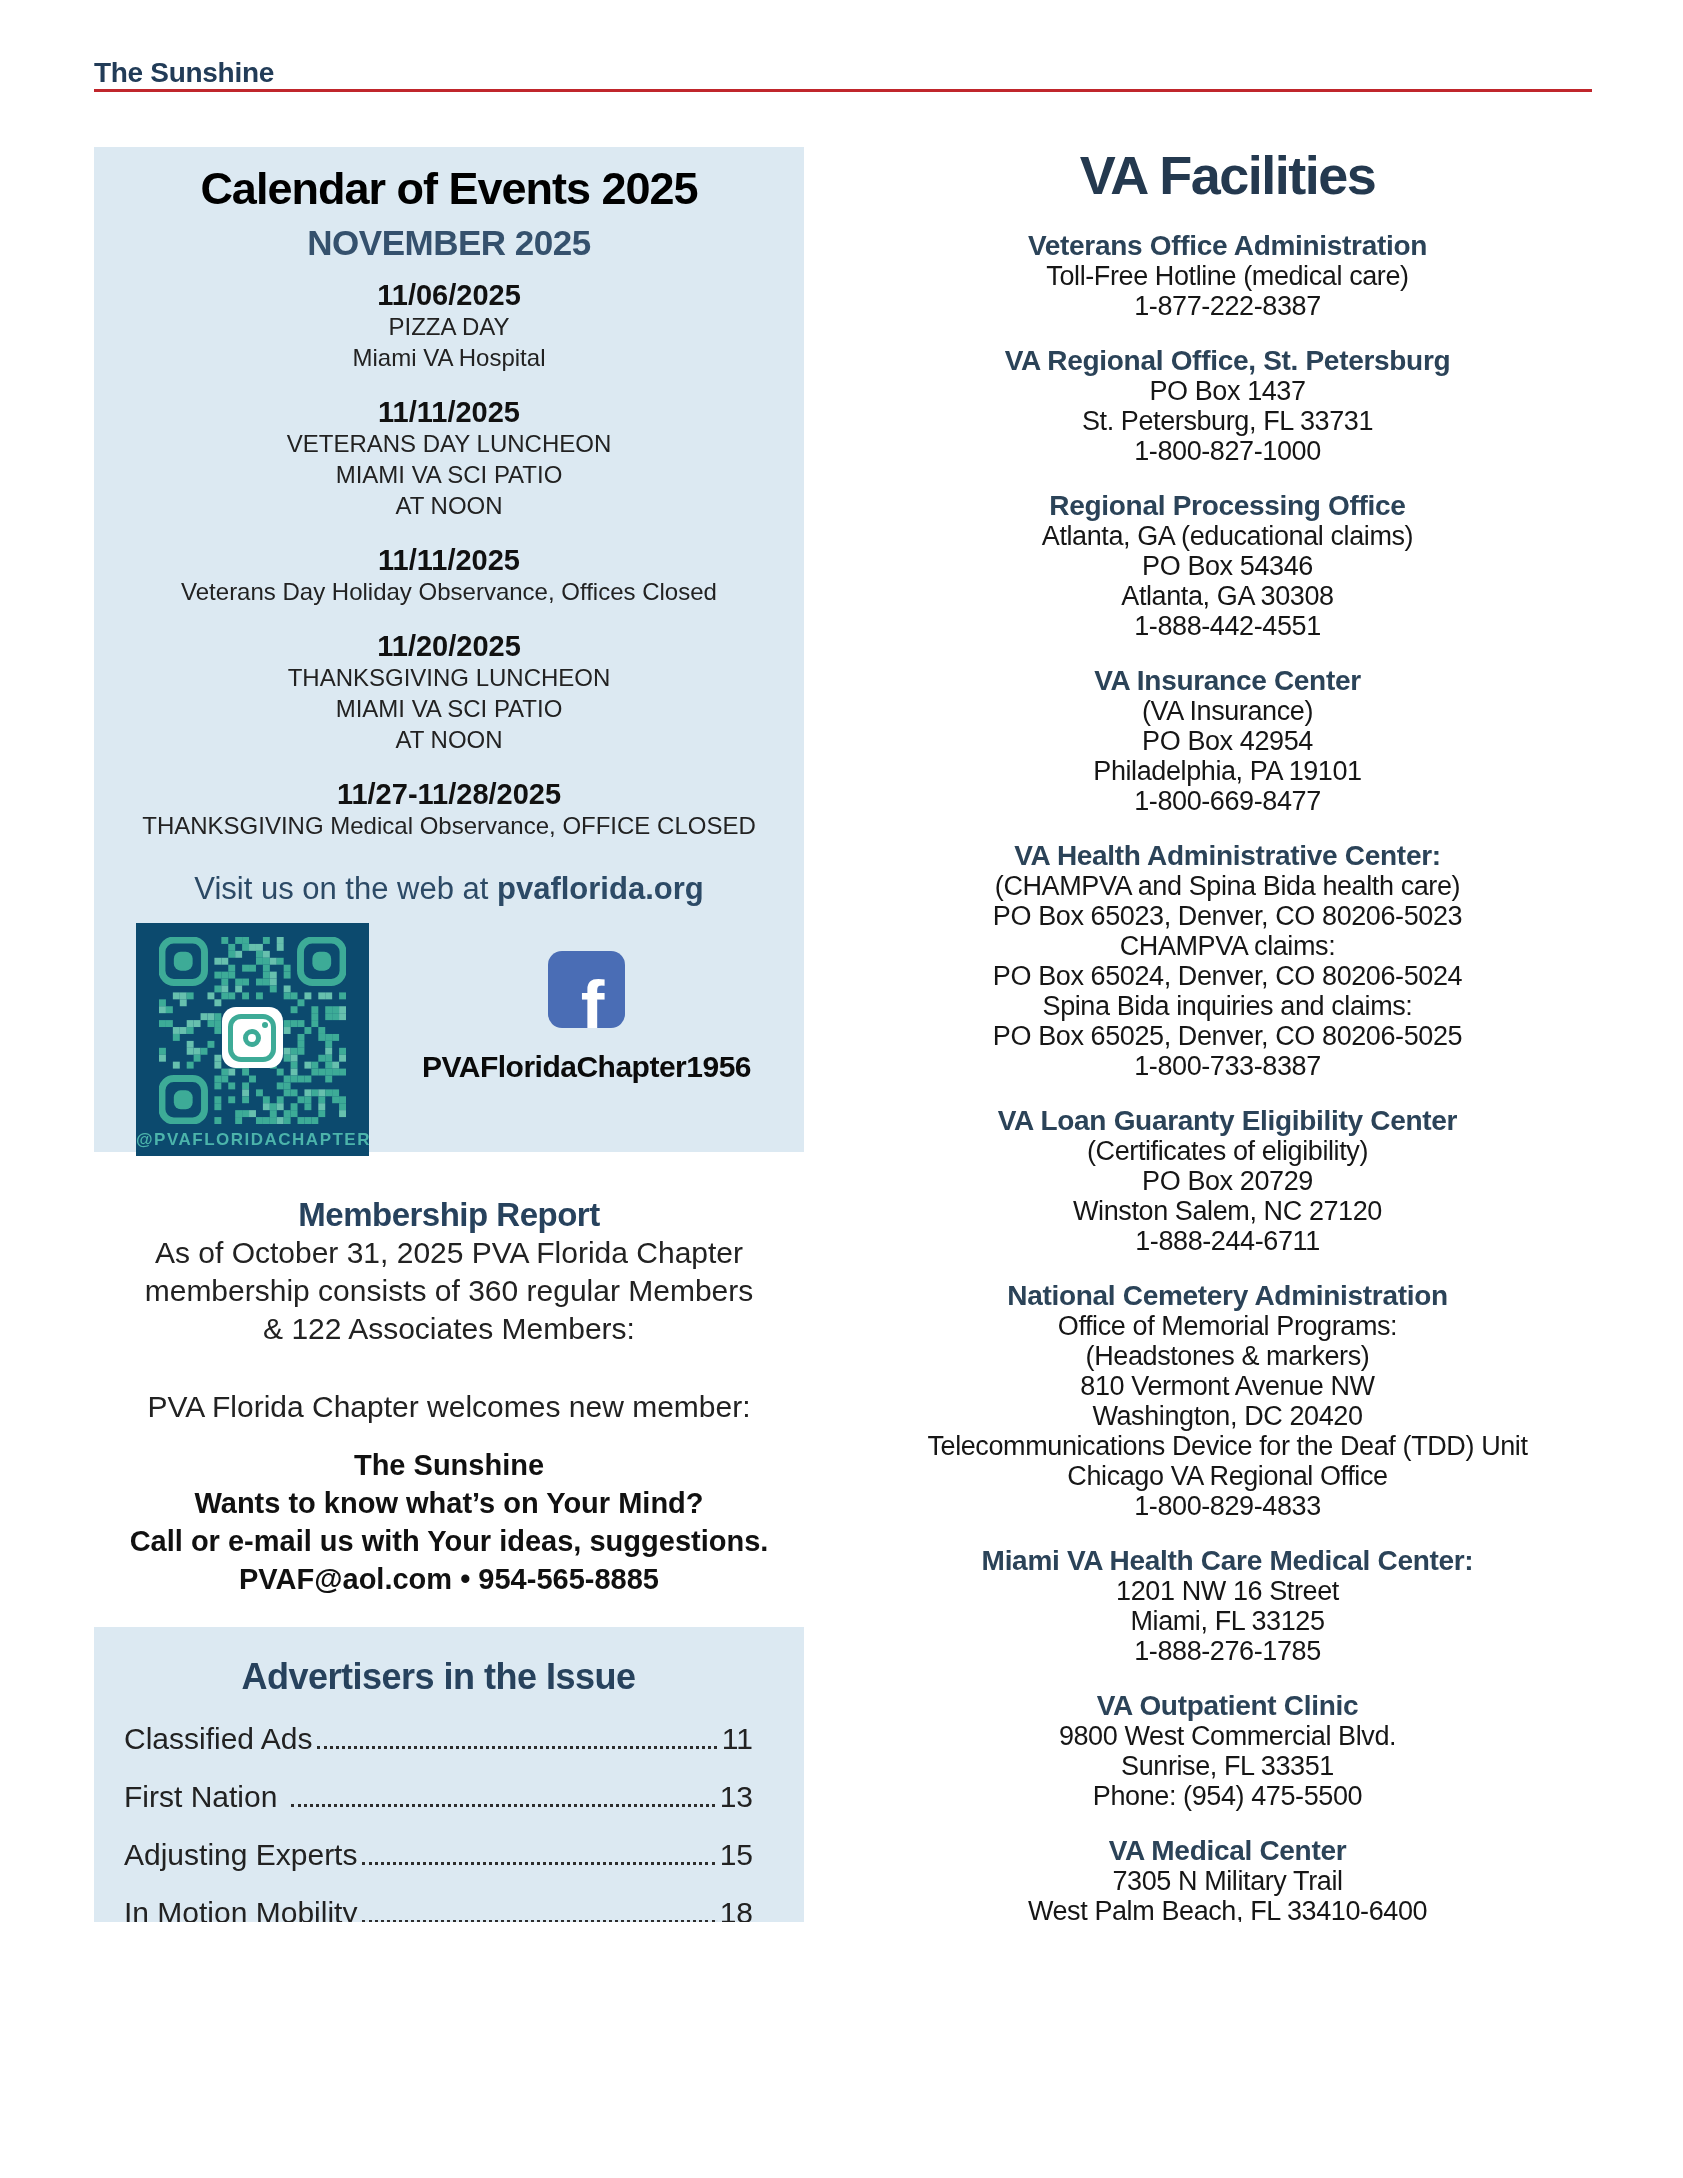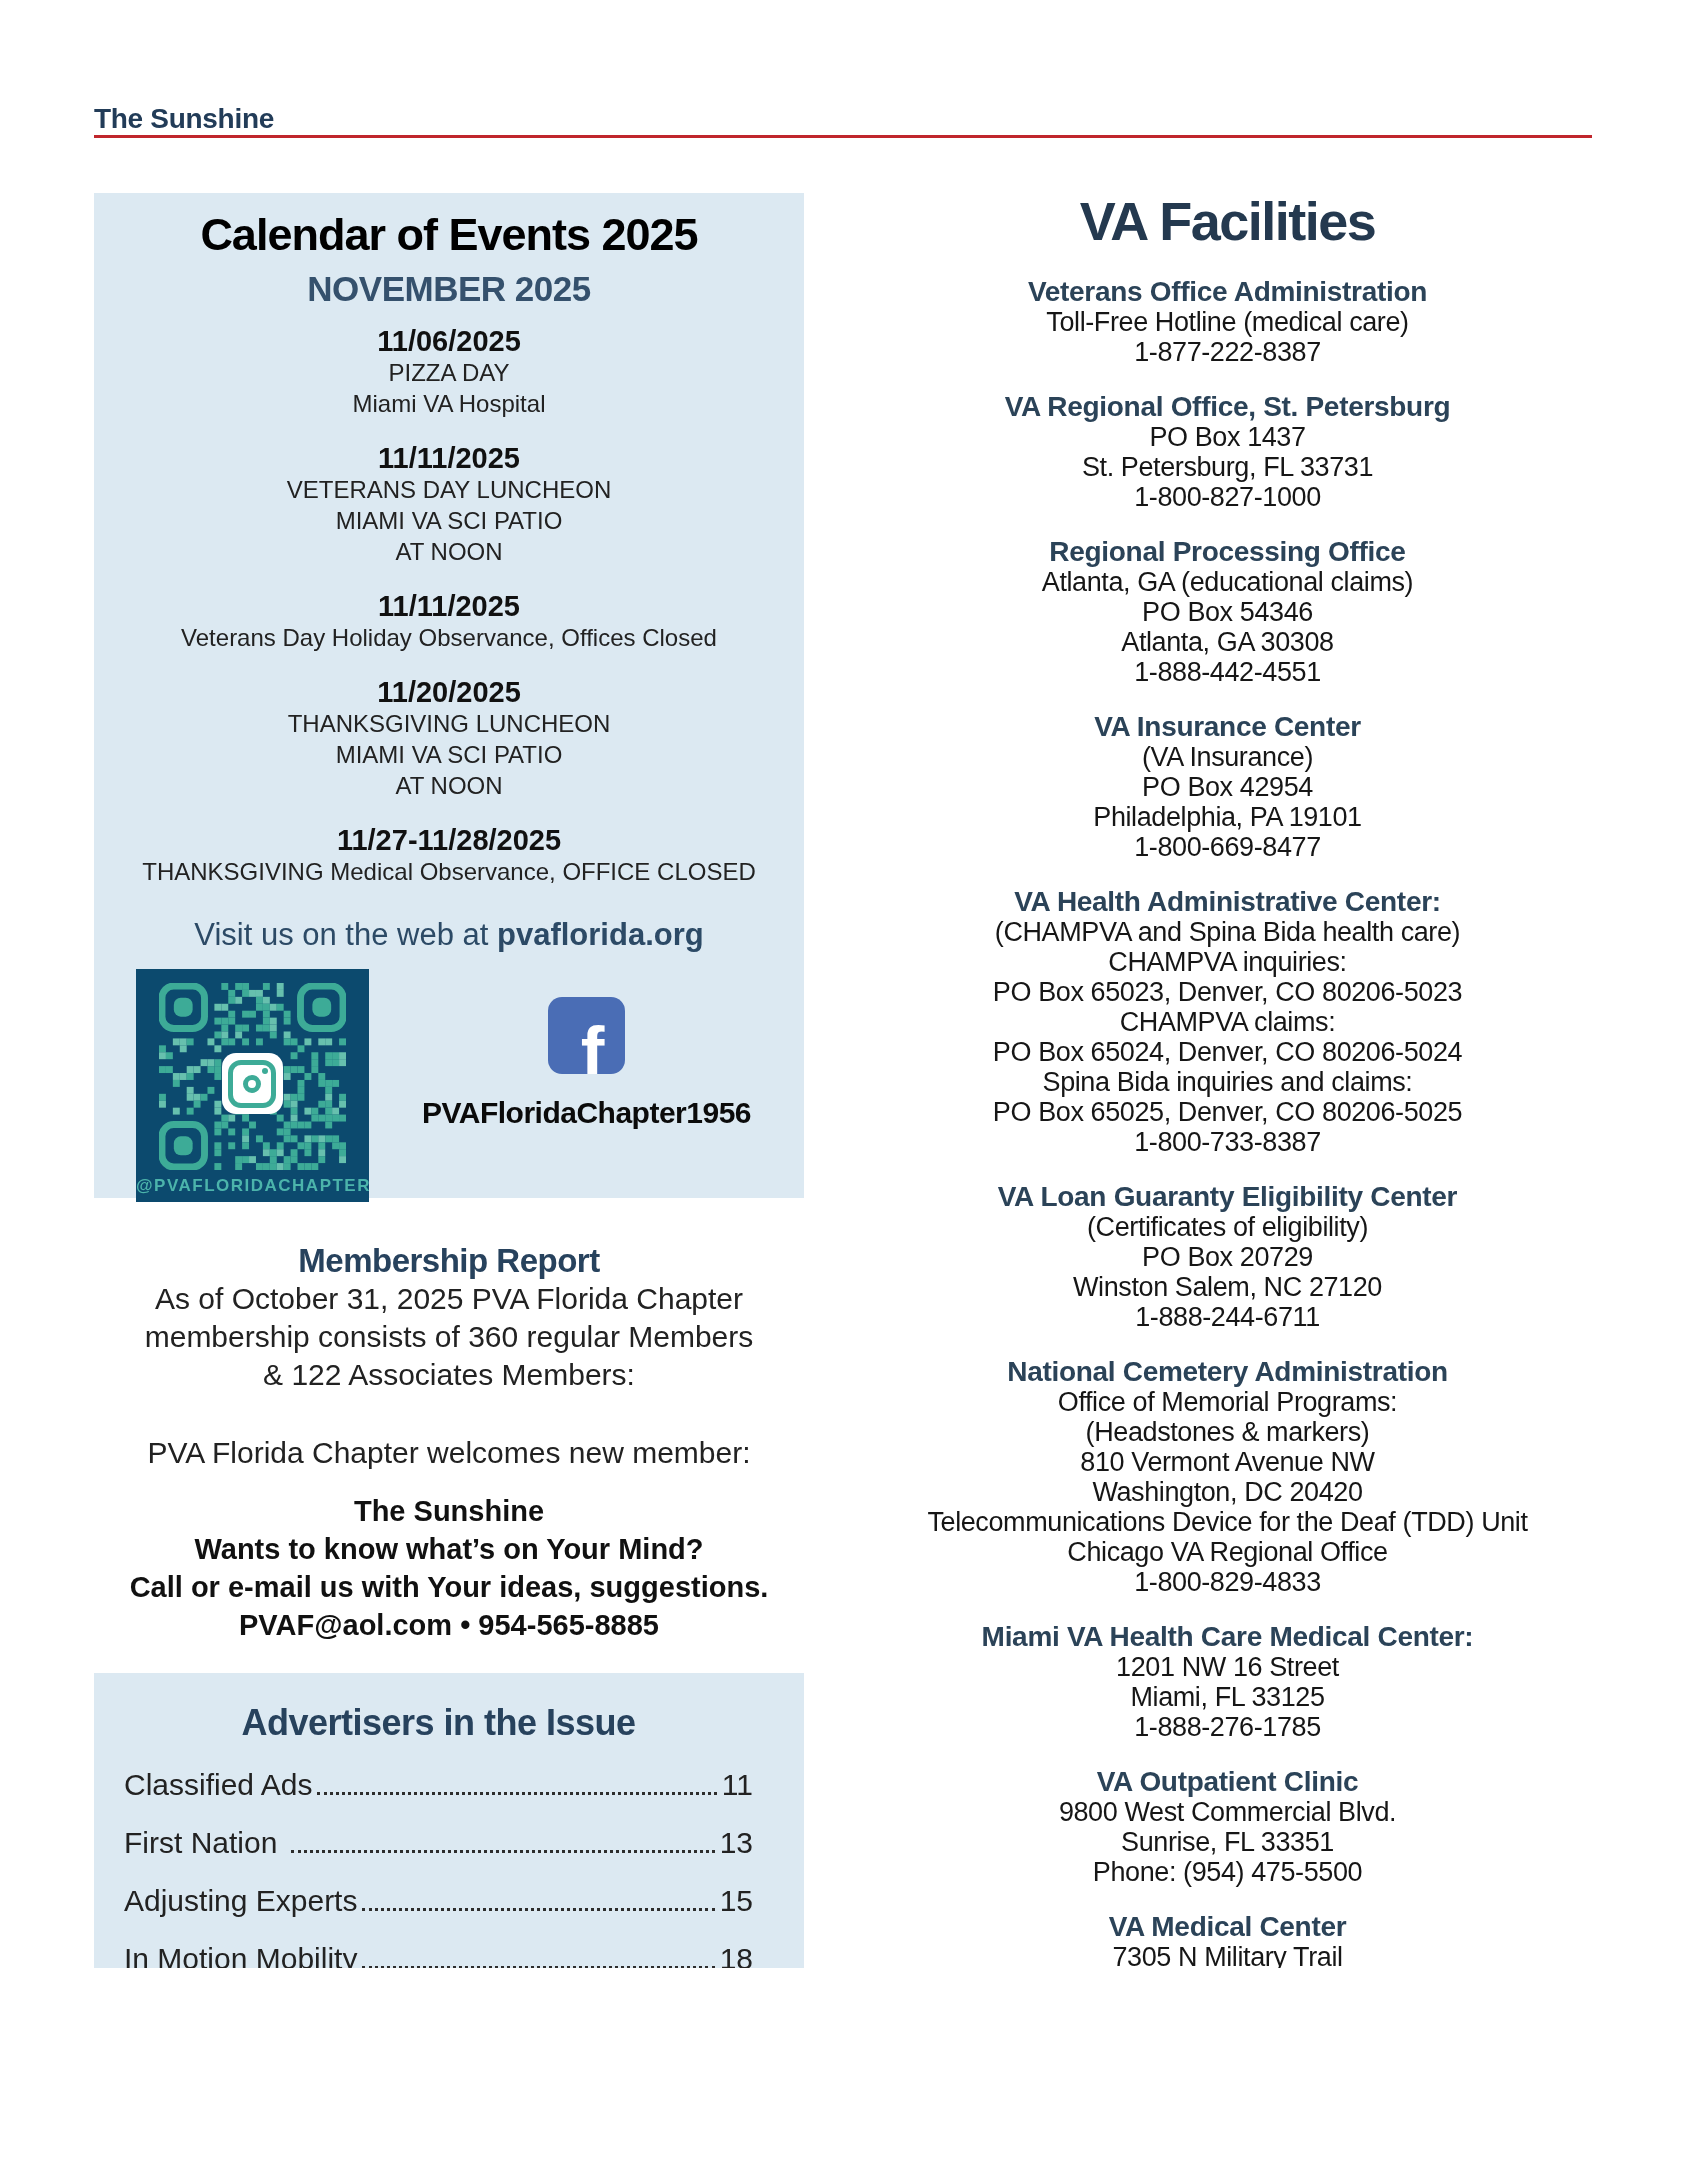--- a/index.html
+++ b/index.html
@@ -8,21 +8,21 @@
     --red:#c0262c;
     --box-blue:#dce9f2;
     --teal:#3dab97;
     --teal-light:#67c0ae;
     --fb-blue:#4a6db5;
     --ink:#1b1b1b;
   }
   *{margin:0;padding:0;box-sizing:border-box;}
   html,body{background:#fff;}
   body{font-family:"Liberation Sans",sans-serif;color:var(--ink);}
-  .page{position:relative;width:1683px;height:1922px;background:#fff;overflow:hidden;margin-top:46px;}
+  .page{position:relative;width:1683px;height:1922px;background:#fff;overflow:hidden;}
 
   
   .masthead{position:absolute;left:94px;top:57px;font-size:28px;font-weight:bold;color:#223c58;letter-spacing:-0.3px;}
   .rule{position:absolute;left:94px;width:1498px;height:3px;background:var(--red);}
   .rule-top{top:89px;}
   .rule-bottom{top:2080px;}
   .footer{position:absolute;left:94px;top:2091px;font-size:26px;color:var(--red);}
   .footer .pg{font-weight:normal;}
   .footer .dot{font-weight:bold;margin:0 6px;}
   .footer .issue{font-weight:bold;}
@@ -407,21 +407,20 @@
         <div class="va-group">
           <div class="va-heading">VA Insurance Center</div>
           <div class="va-line">(VA Insurance)</div>
           <div class="va-line">PO Box 42954</div>
           <div class="va-line">Philadelphia, PA 19101</div>
           <div class="va-line">1-800-669-8477</div>
         </div>
         <div class="va-group">
           <div class="va-heading">VA Health Administrative Center:</div>
           <div class="va-line">(CHAMPVA and Spina Bida health care)</div>
-          <div class="va-line">CHAMPVA inquiries:</div>
           <div class="va-line">PO Box 65023, Denver, CO 80206-5023</div>
           <div class="va-line">CHAMPVA claims:</div>
           <div class="va-line">PO Box 65024, Denver, CO 80206-5024</div>
           <div class="va-line">Spina Bida inquiries and claims:</div>
           <div class="va-line">PO Box 65025, Denver, CO 80206-5025</div>
           <div class="va-line">1-800-733-8387</div>
         </div>
         <div class="va-group">
           <div class="va-heading">VA Loan Guaranty Eligibility Center</div>
           <div class="va-line">(Certificates of eligibility)</div>

